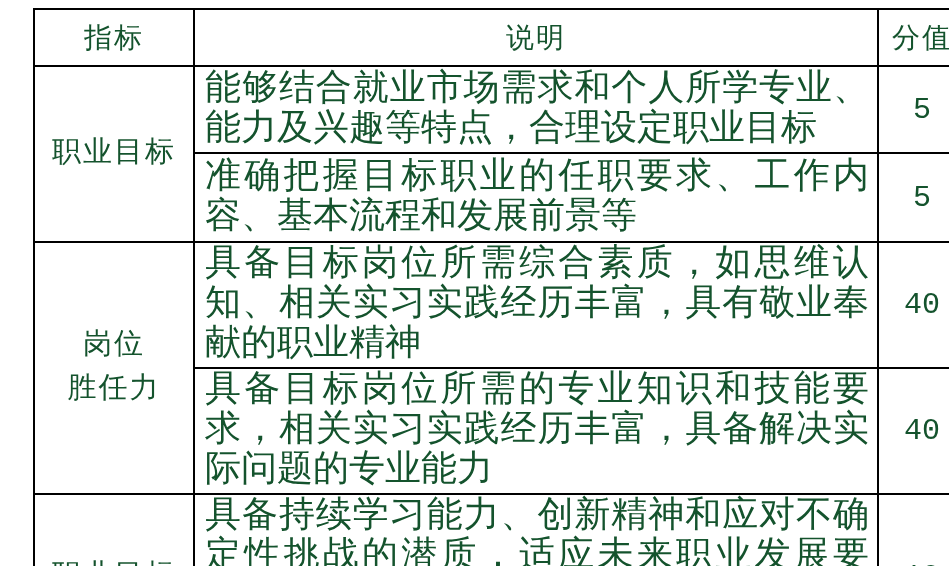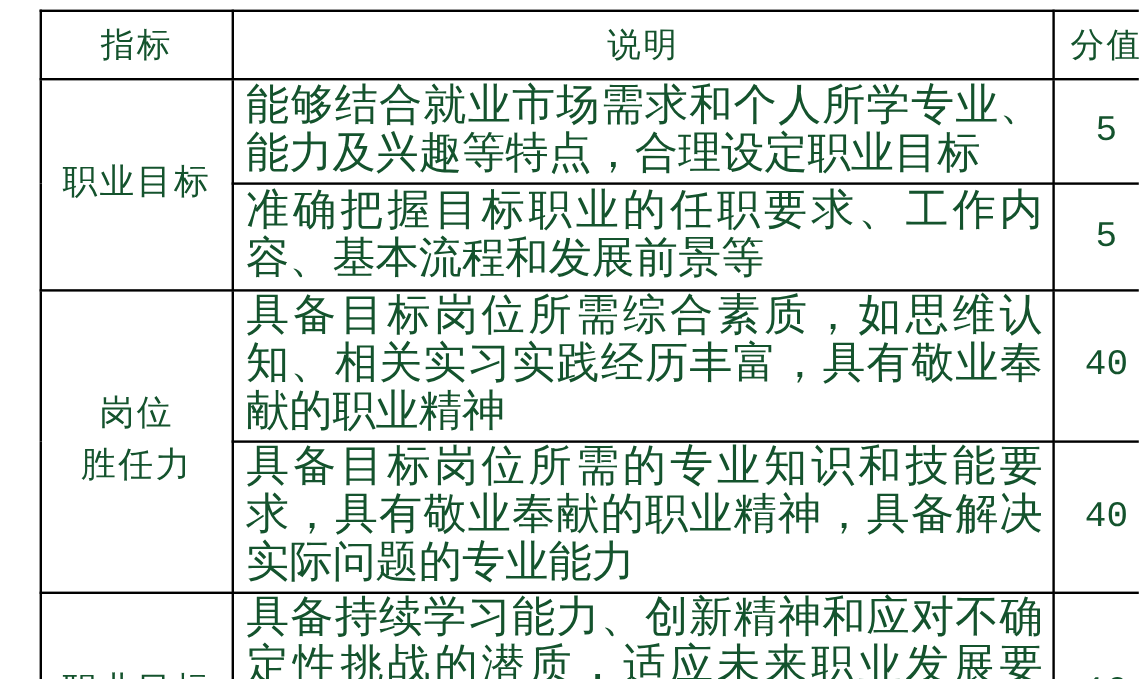--- a/index.html
+++ b/index.html
@@ -97,21 +97,21 @@
         <td class="score">5</td>
       </tr>
 
       <tr class="row-2a">
         <td class="indicator" rowspan="2">岗位
 胜任力</td>
         <td class="desc">具备目标岗位所需综合素质，如思维认知、相关实习实践经历丰富，具有敬业奉献的职业精神</td>
         <td class="score">40</td>
       </tr>
       <tr class="row-2b">
-        <td class="desc">具备目标岗位所需的专业知识和技能要求，具有敬业奉献的职业精神，具备解决实际问题的专业能力</td>
+        <td class="desc">具备目标岗位所需的专业知识和技能要求，相关实习实践经历丰富，具备解决实际问题的专业能力</td>
         <td class="score">40</td>
       </tr>
 
       <tr class="row-3">
         <td class="indicator">职业目标</td>
         <td class="desc">具备持续学习能力、创新精神和应对不确定性挑战的潜质，适应未来职业发展要求；符合就业市场需求，现场获得用人单位提供的录用意向</td>
         <td class="score">10</td>
       </tr>
     </tbody>
   </table>

